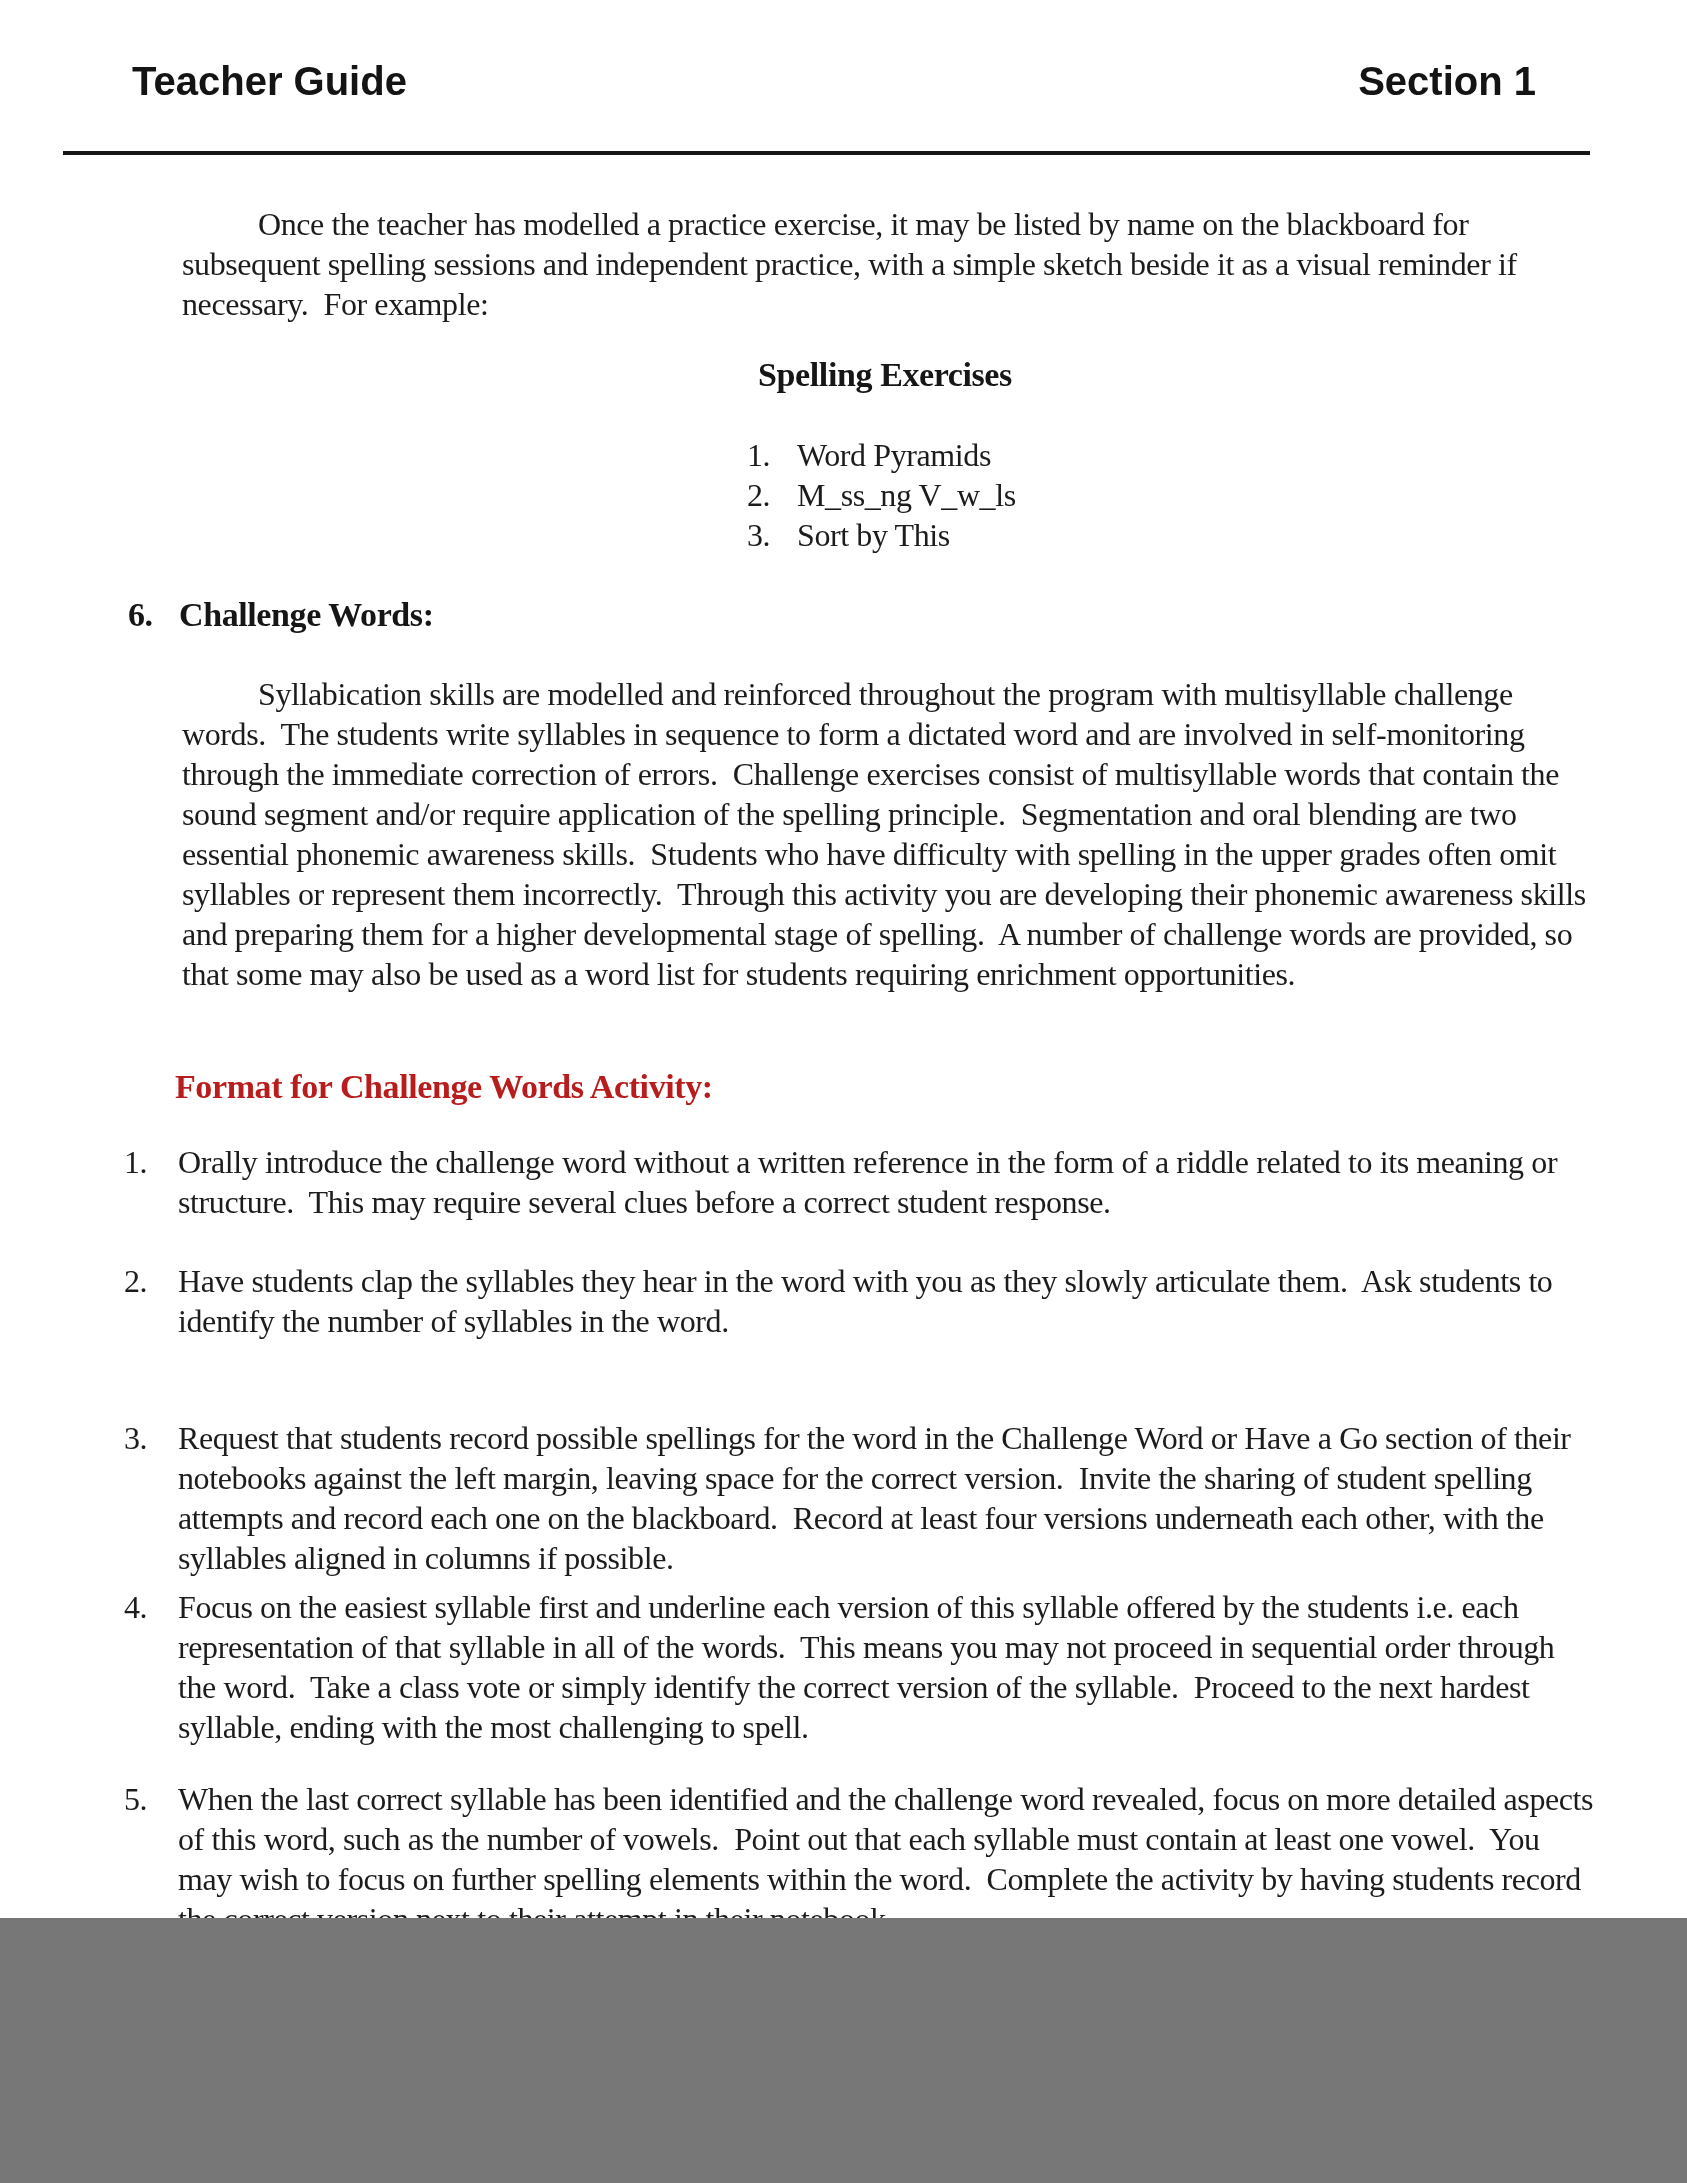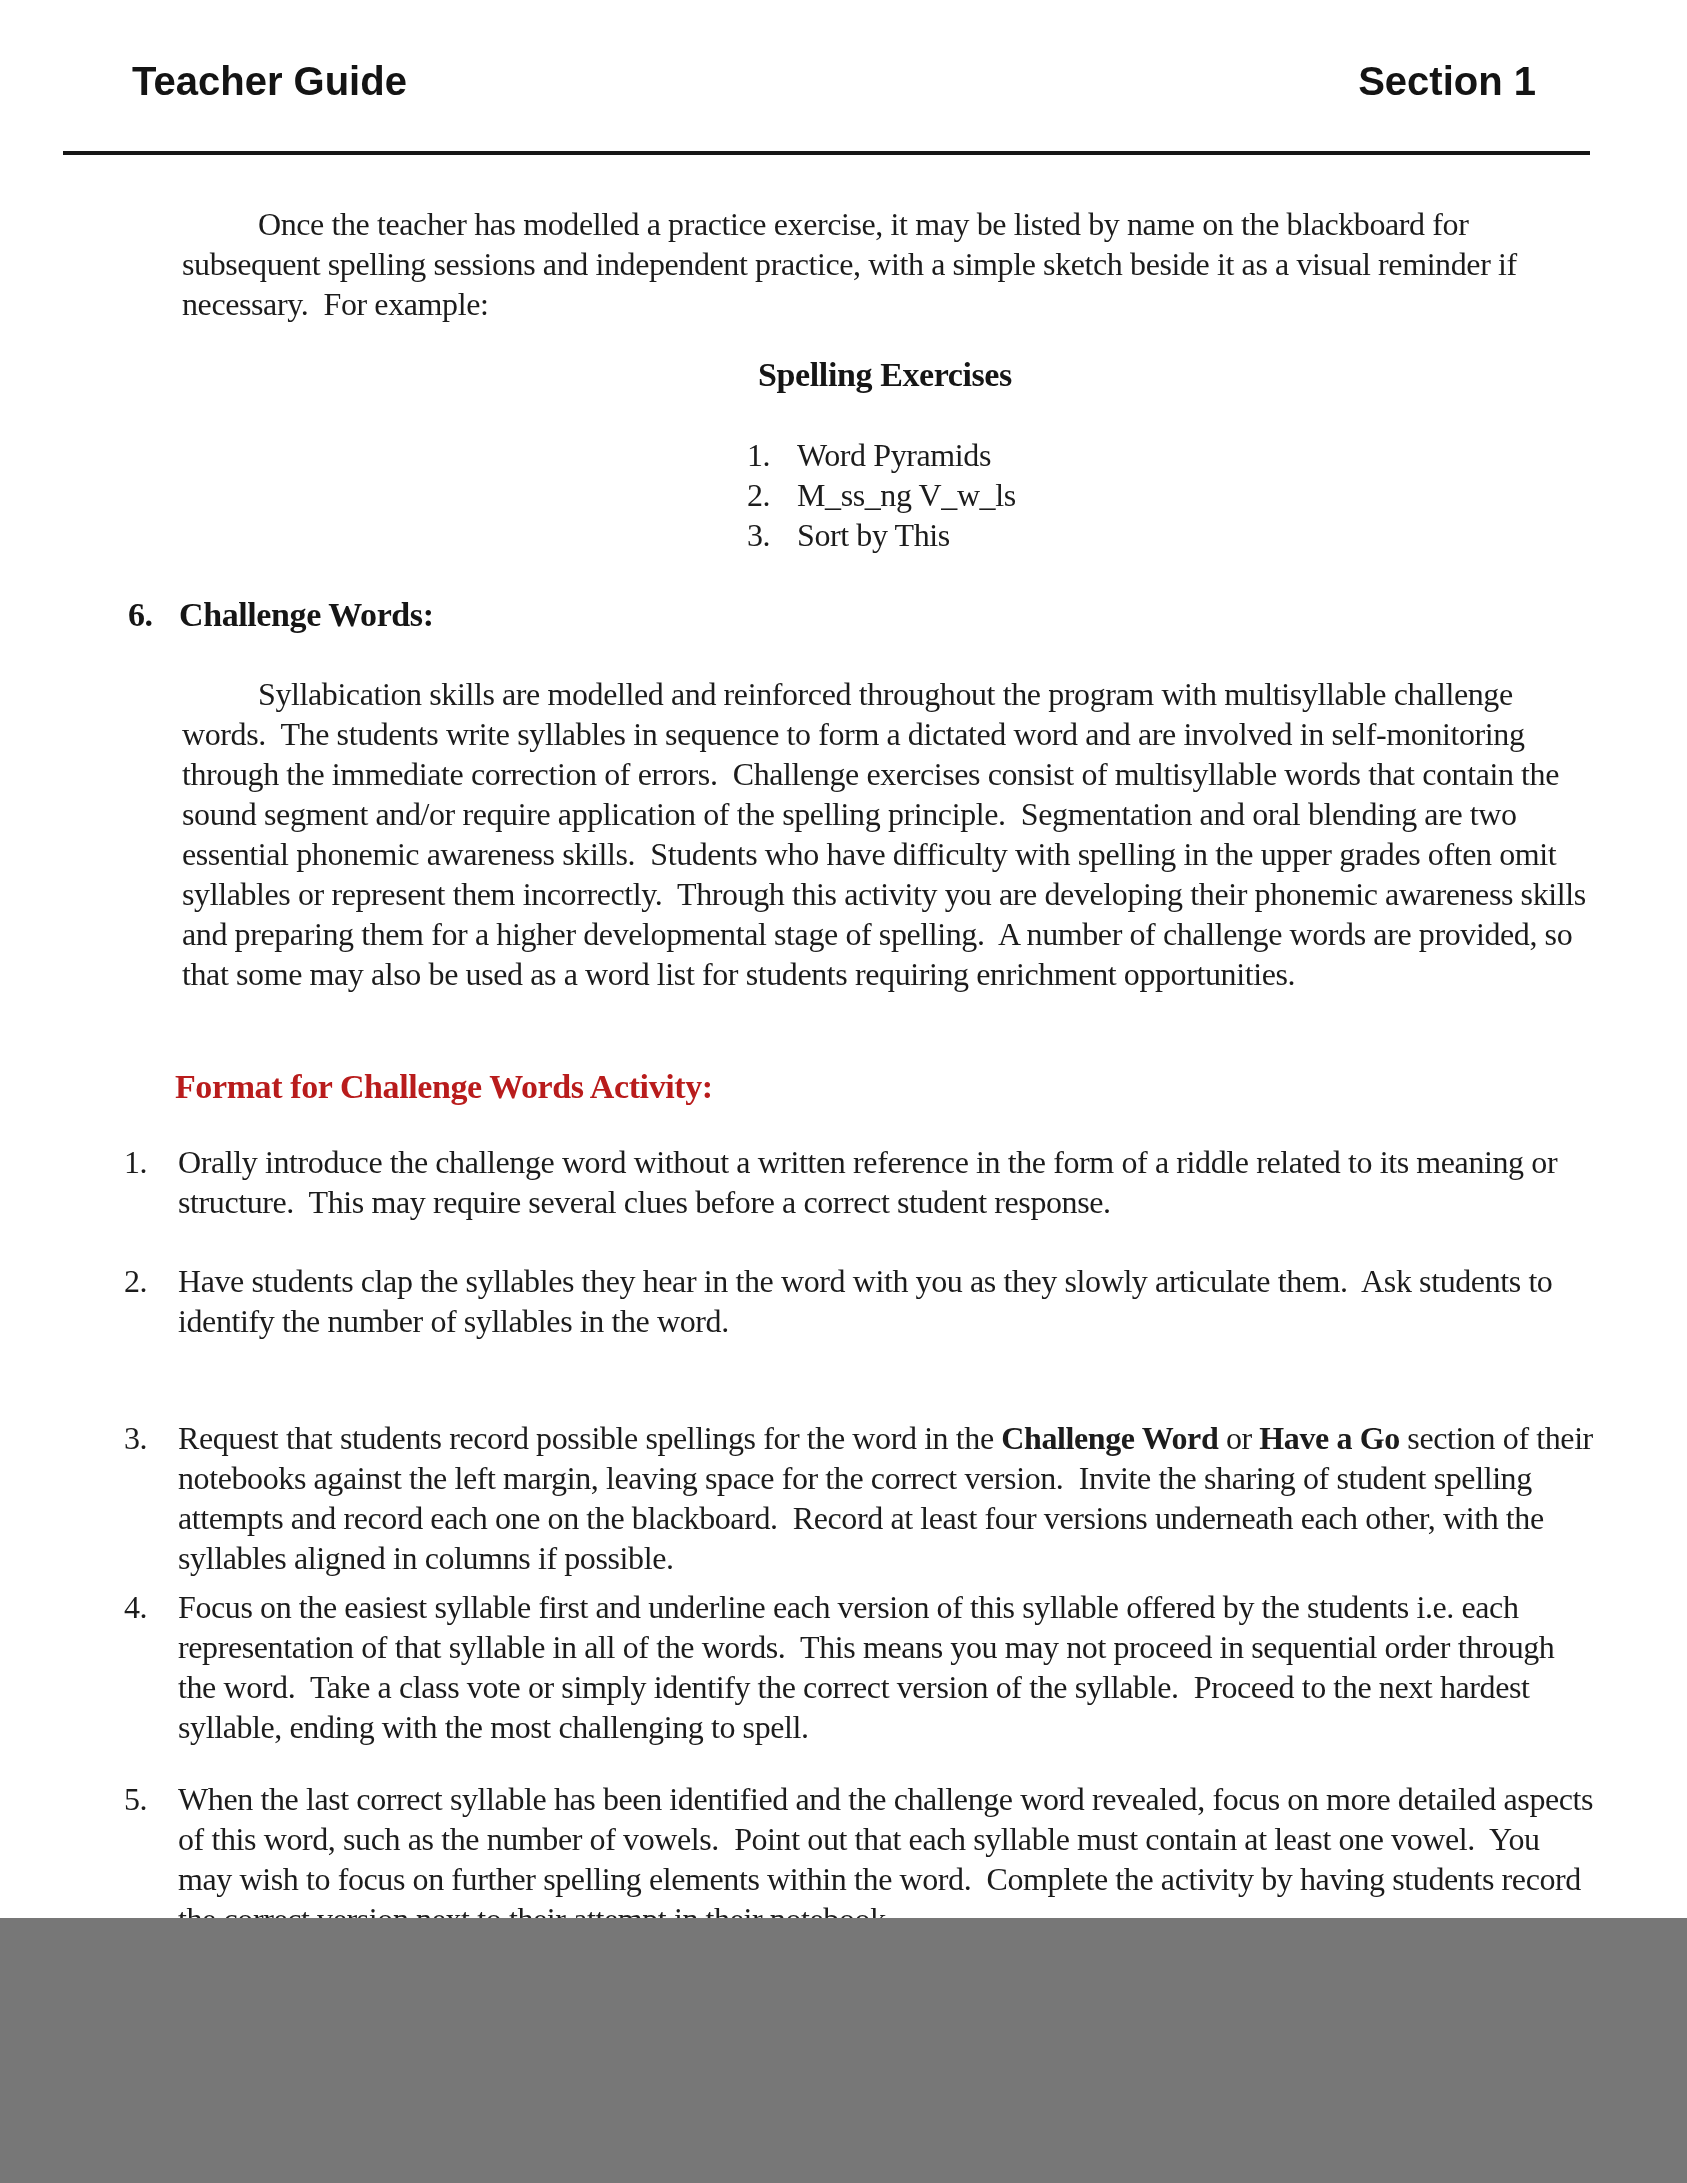--- a/index.html
+++ b/index.html
@@ -53,21 +53,21 @@
   }
   
   .num-item{
     position:absolute;left:124px;width:1475px;display:flex;
   }
   .num-item .num{
     width:54px;flex:0 0 54px;
     font-size:32px;line-height:40px;letter-spacing:-0.4px;
   }
   .num-item .txt{flex:1;}
-  .bold-inline{font-weight:bold;}
+  .bold-inline{font-weight:normal;}
   
   .ftr-left{
     position:absolute;left:101px;top:2064px;
     font-weight:bold;font-size:28px;letter-spacing:-0.4px;color:#161616;
   }
   .ftr-page{
     position:absolute;left:0;top:2058px;width:1687px;text-align:center;
     font-size:36px;color:#161616;
   }
   .ftr-right{

